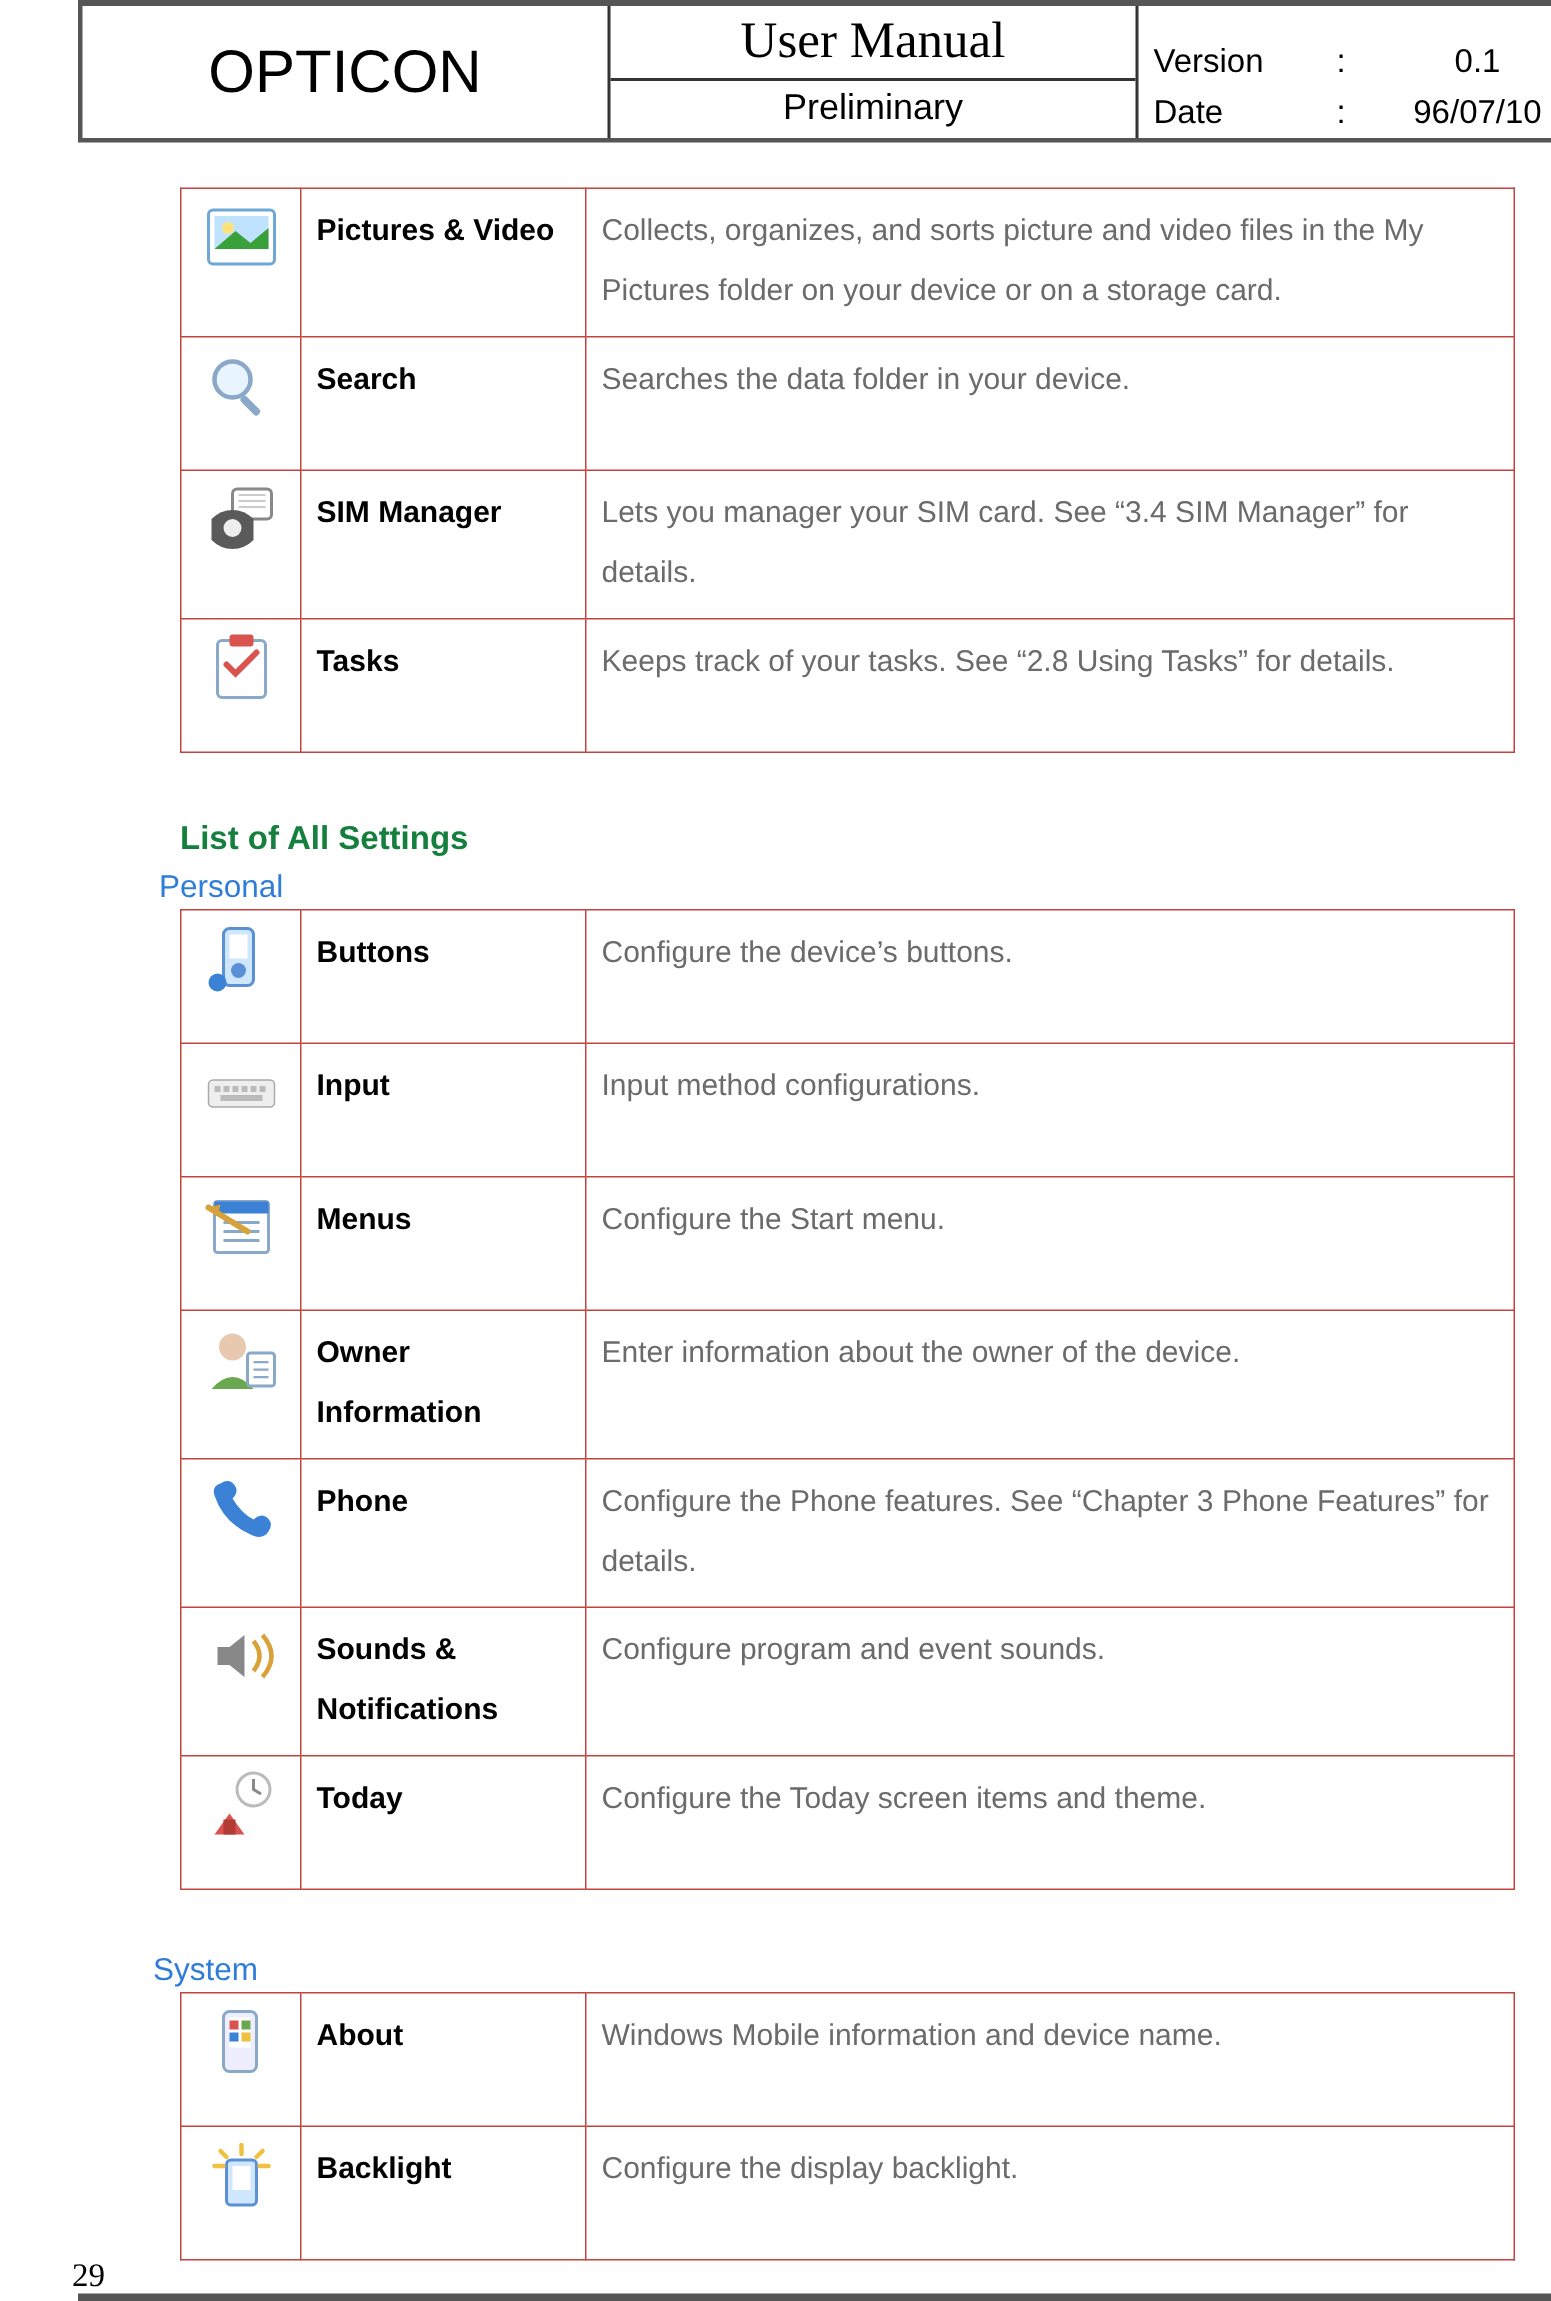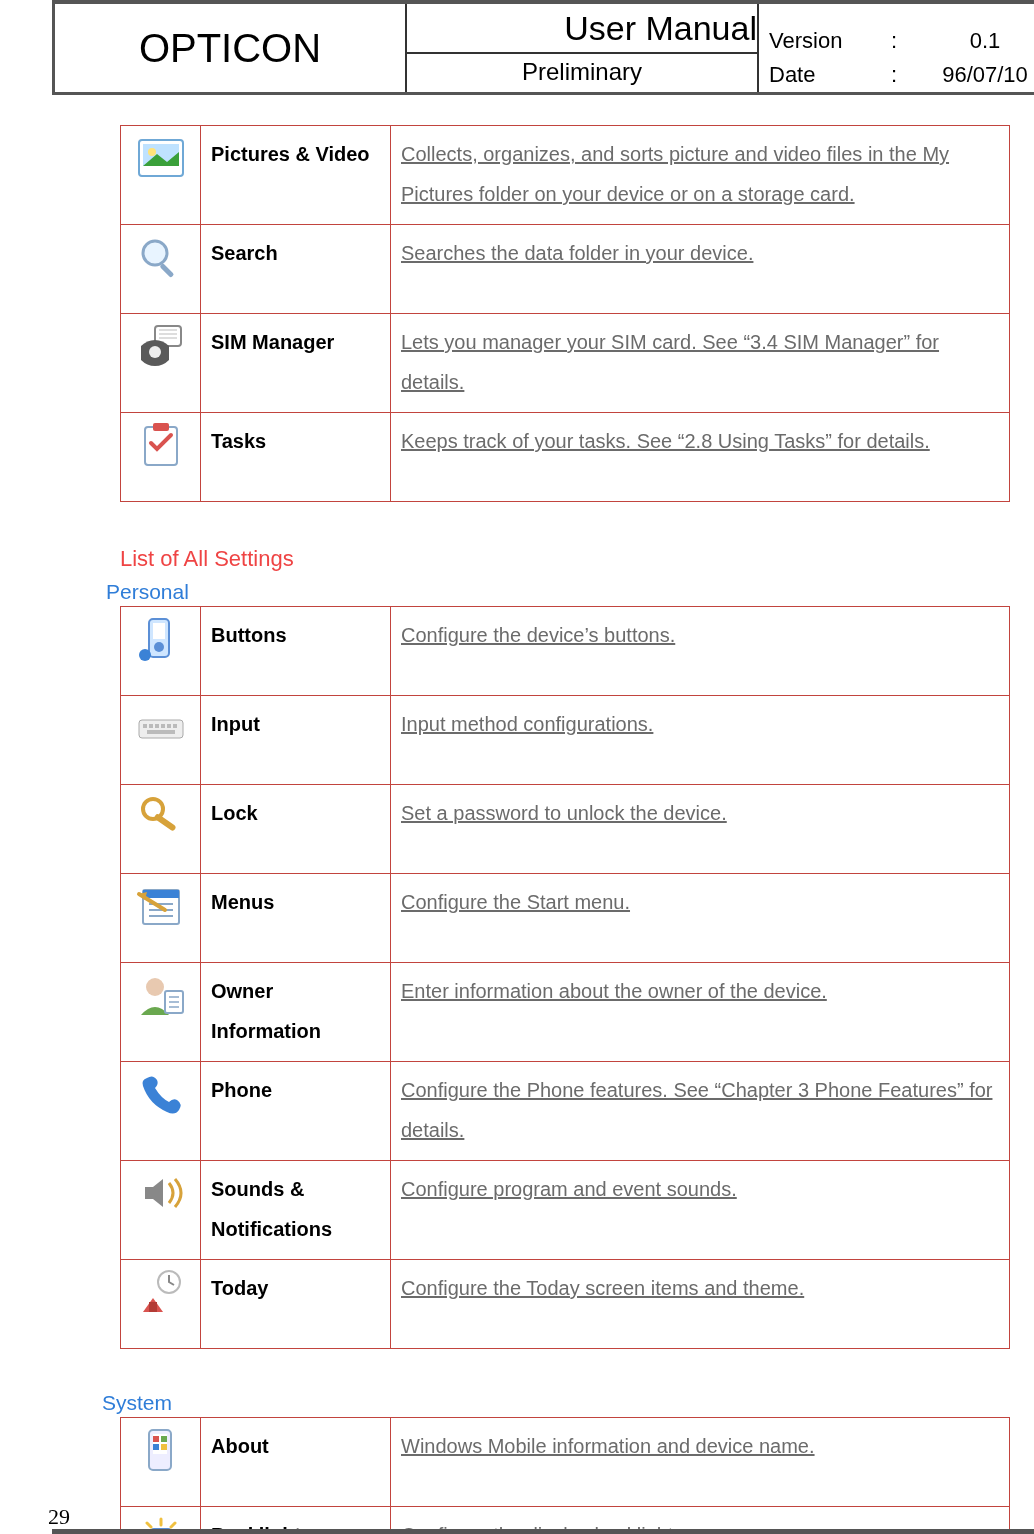--- a/index.html
+++ b/index.html
@@ -36,23 +36,23 @@
     font-family: "Trebuchet MS", Arial, sans-serif;
   }
   .doc-header .title-col {
     flex: 0 0 350px;
     border-right: 2px solid #333;
     display: flex;
     flex-direction: column;
   }
   .doc-header .title-col .manual {
     border-bottom: 2px solid #333;
-    text-align: right;
+    text-align: center;
     font-size: 34px;
-    font-family: Liberation Sans, sans-serif;
+    font-family: Liberation Serif, serif;
     line-height: 1.3;
     padding: 2px 0;
   }
   .doc-header .title-col .prelim {
     text-align: center;
     font-size: 24px;
     font-family: Arial, sans-serif;
     padding: 4px 0 6px;
   }
   .doc-header .meta {
@@ -95,26 +95,25 @@
     text-align: center;
     vertical-align: middle;
     padding: 6px;
     height: 70px;
   }
   td.name-cell {
     font-weight: bold;
   }
   td.desc-cell {
     color: #6b6b6b;
-    text-decoration: underline;
   }
 
   .section-h1 {
-    color: #ef4444;
-    font-weight: normal;
+    color: #15803d;
+    font-weight: bold;
     font-size: 22px;
     margin: 44px 0 8px 0;
   }
   .section-h2 {
     color: #2f7dd8;
     font-size: 21px;
     font-family: Verdana, Arial, sans-serif;
     margin: 2px 0 2px -14px;
   }
   .section-h2.system {
@@ -252,28 +251,20 @@
                     <rect x="32" y="20" width="4" height="4"></rect>
                     <rect x="38" y="20" width="4" height="4"></rect>
                     <rect x="12" y="26" width="28" height="4"></rect>
                   </g>
                 </svg></span></td>
         <td class="name-cell">Input</td>
         <td class="desc-cell">Input method configurations.</td>
       </tr>
       <tr>
         <td class="icon-cell"><span class="ico"><svg viewBox="0 0 52 48">
-                  <circle cx="18" cy="16" r="10" fill="none" stroke="#d7a23a" stroke-width="4"></circle>
-                  <rect x="22" y="20" width="24" height="6" rx="3" transform="rotate(35 22 20)" fill="#d7a23a"></rect>
-                </svg></span></td>
-        <td class="name-cell">Lock</td>
-        <td class="desc-cell">Set a password to unlock the device.</td>
-      </tr>
-      <tr>
-        <td class="icon-cell"><span class="ico"><svg viewBox="0 0 52 48">
                   <rect x="8" y="8" width="36" height="34" rx="2" fill="#fff" stroke="#8aa8c8" stroke-width="2"></rect>
                   <rect x="8" y="8" width="36" height="8" fill="#3b82d6"></rect>
                   <path d="M14 22 h24 M14 28 h24 M14 34 h24" stroke="#8aa8c8" stroke-width="2"></path>
                   <path d="M4 12 L30 28" stroke="#d7a23a" stroke-width="4" stroke-linecap="round"></path>
                   <path d="M4 12 l8 -2 l-2 8 Z" fill="#d7a23a"></path>
                 </svg></span></td>
         <td class="name-cell">Menus</td>
         <td class="desc-cell">Configure the Start menu.</td>
       </tr>
       <tr>

